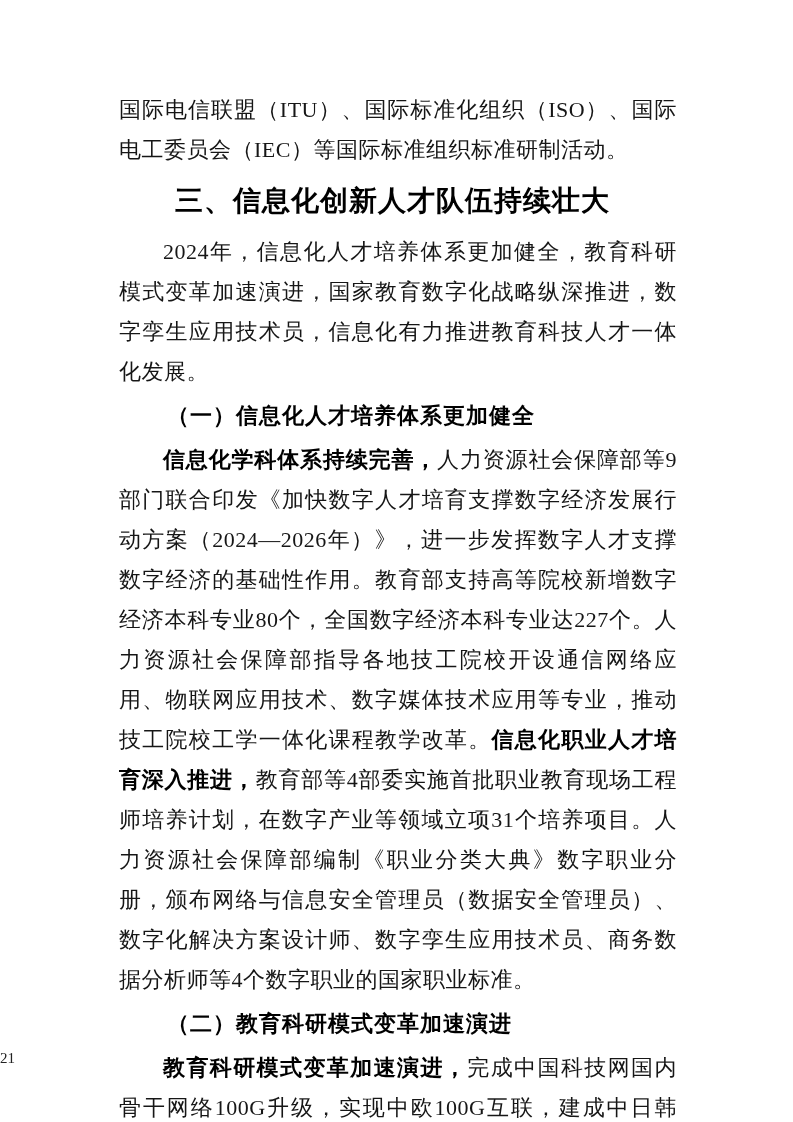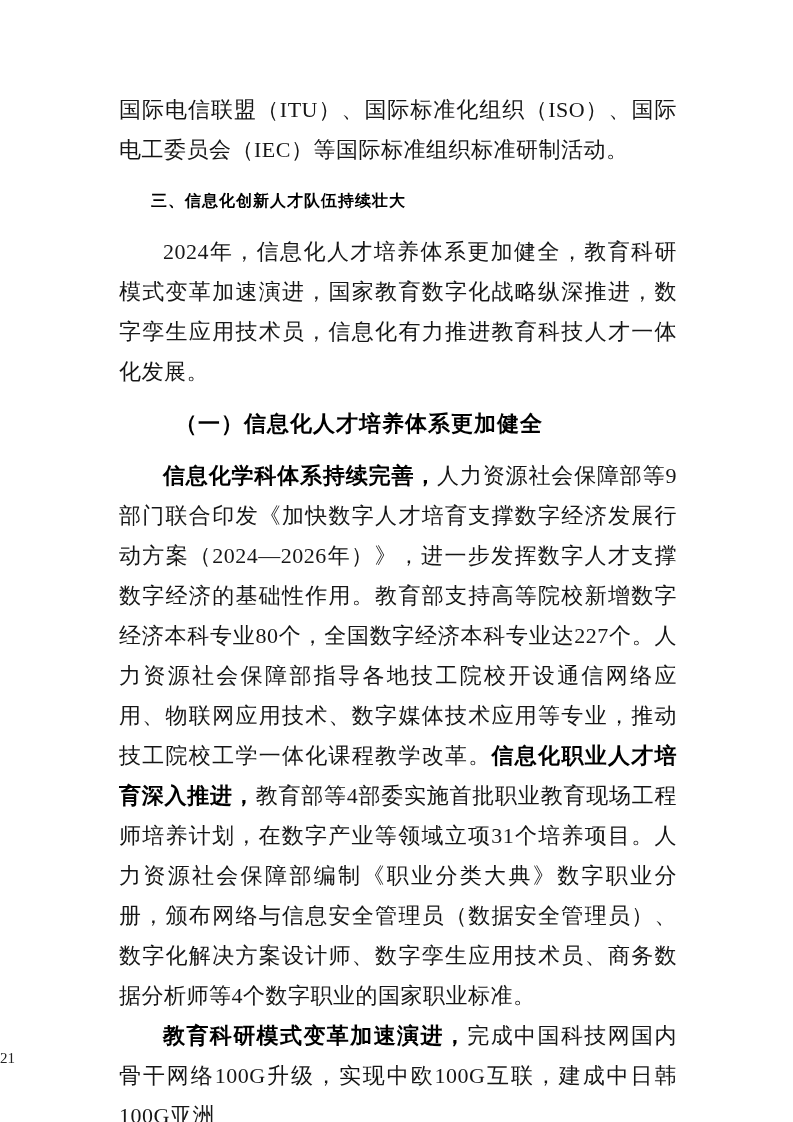--- a/index.html
+++ b/index.html
@@ -28,32 +28,32 @@
     text-align: justify;
     margin: 0;
     letter-spacing: 0.5px;
   }
   .para.indent {
     text-indent: 2em;
   }
   .h-section {
     font-family: "Liberation Sans", "DejaVu Sans", sans-serif;
     font-weight: 700;
-    font-size: 16px;
+    font-size: 28px;
     line-height: 40px;
     margin: 11px 0;
     text-indent: 2em;
     color: #000000;
     letter-spacing: 1px;
   }
   .h-sub {
     font-size: 22px;
     line-height: 40px;
     font-weight: 700;
-    margin: 12px;
+    margin: 4px;
     text-indent: 2em;
     color: #000000;
     letter-spacing: 1px;
   }
   .run-bold {
     font-weight: 700;
     color: #000000;
   }
   .footer {
     position: absolute;
@@ -74,20 +74,21 @@
     <p class="para"><span>国际电信联盟（ITU）、国际标准化组织（ISO）、国际电工委员会（IEC）等国际标准组织标准研制活动。</span></p>
 
     <h2 class="h-section"><span class="run-bold">三、信息化创新人才队伍持续壮大</span></h2>
 
     <p class="para indent"><span>2024年，信息化人才培养体系更加健全，教育科研模式变革加速演进，国家教育数字化战略纵深推进，数字孪生应用技术员，信息化有力推进教育科技人才一体化发展。</span></p>
 
     <h3 class="h-sub"><span class="run-bold">（一）信息化人才培养体系更加健全</span></h3>
 
     <p class="para indent"><span class="run-bold">信息化学科体系持续完善，</span><span>人力资源社会保障部等9部门联合印发《加快数字人才培育支撑数字经济发展行动方案（2024—2026年）》，进一步发挥数字人才支撑数字经济的基础性作用。教育部支持高等院校新增数字经济本科专业80个，全国数字经济本科专业达227个。人力资源社会保障部指导各地技工院校开设通信网络应用、物联网应用技术、数字媒体技术应用等专业，推动技工院校工学一体化课程教学改革。</span><span class="run-bold">信息化职业人才培育深入推进，</span><span>教育部等4部委实施首批职业教育现场工程师培养计划，在数字产业等领域立项31个培养项目。人力资源社会保障部编制《职业分类大典》数字职业分册，颁布网络与信息安全管理员（数据安全管理员）、数字化解决方案设计师、数字孪生应用技术员、商务数据分析师等4个数字职业的国家职业标准。</span></p>
 
+    <h3 class="h-sub"><span class="run-bold">（二）教育科研模式变革加速演进</span></h3>
 
     <p class="para indent"><span class="run-bold">教育科研模式变革加速演进，</span><span>完成中国科技网国内骨干网络100G升级，实现中欧100G互联，建成中日韩100G亚洲</span></p>
 
   </div>
 
   <div class="footer">
     <span>21</span>
   </div>
 </div>
 

